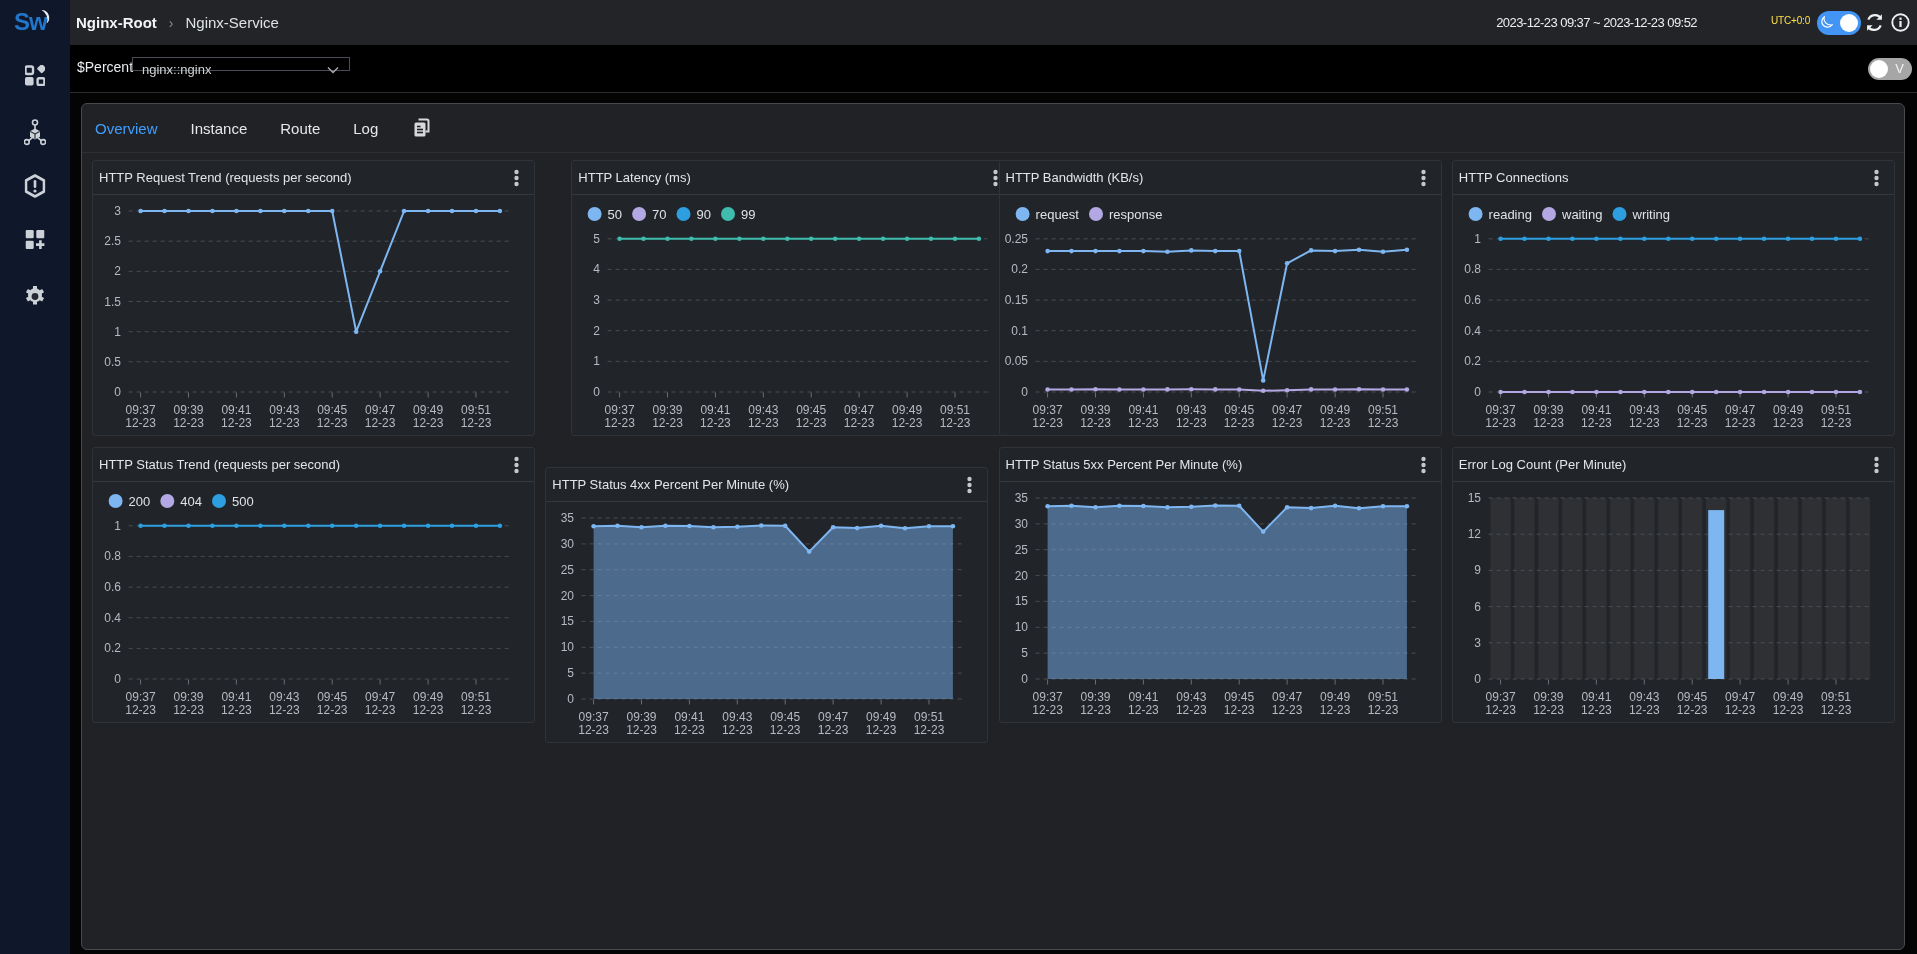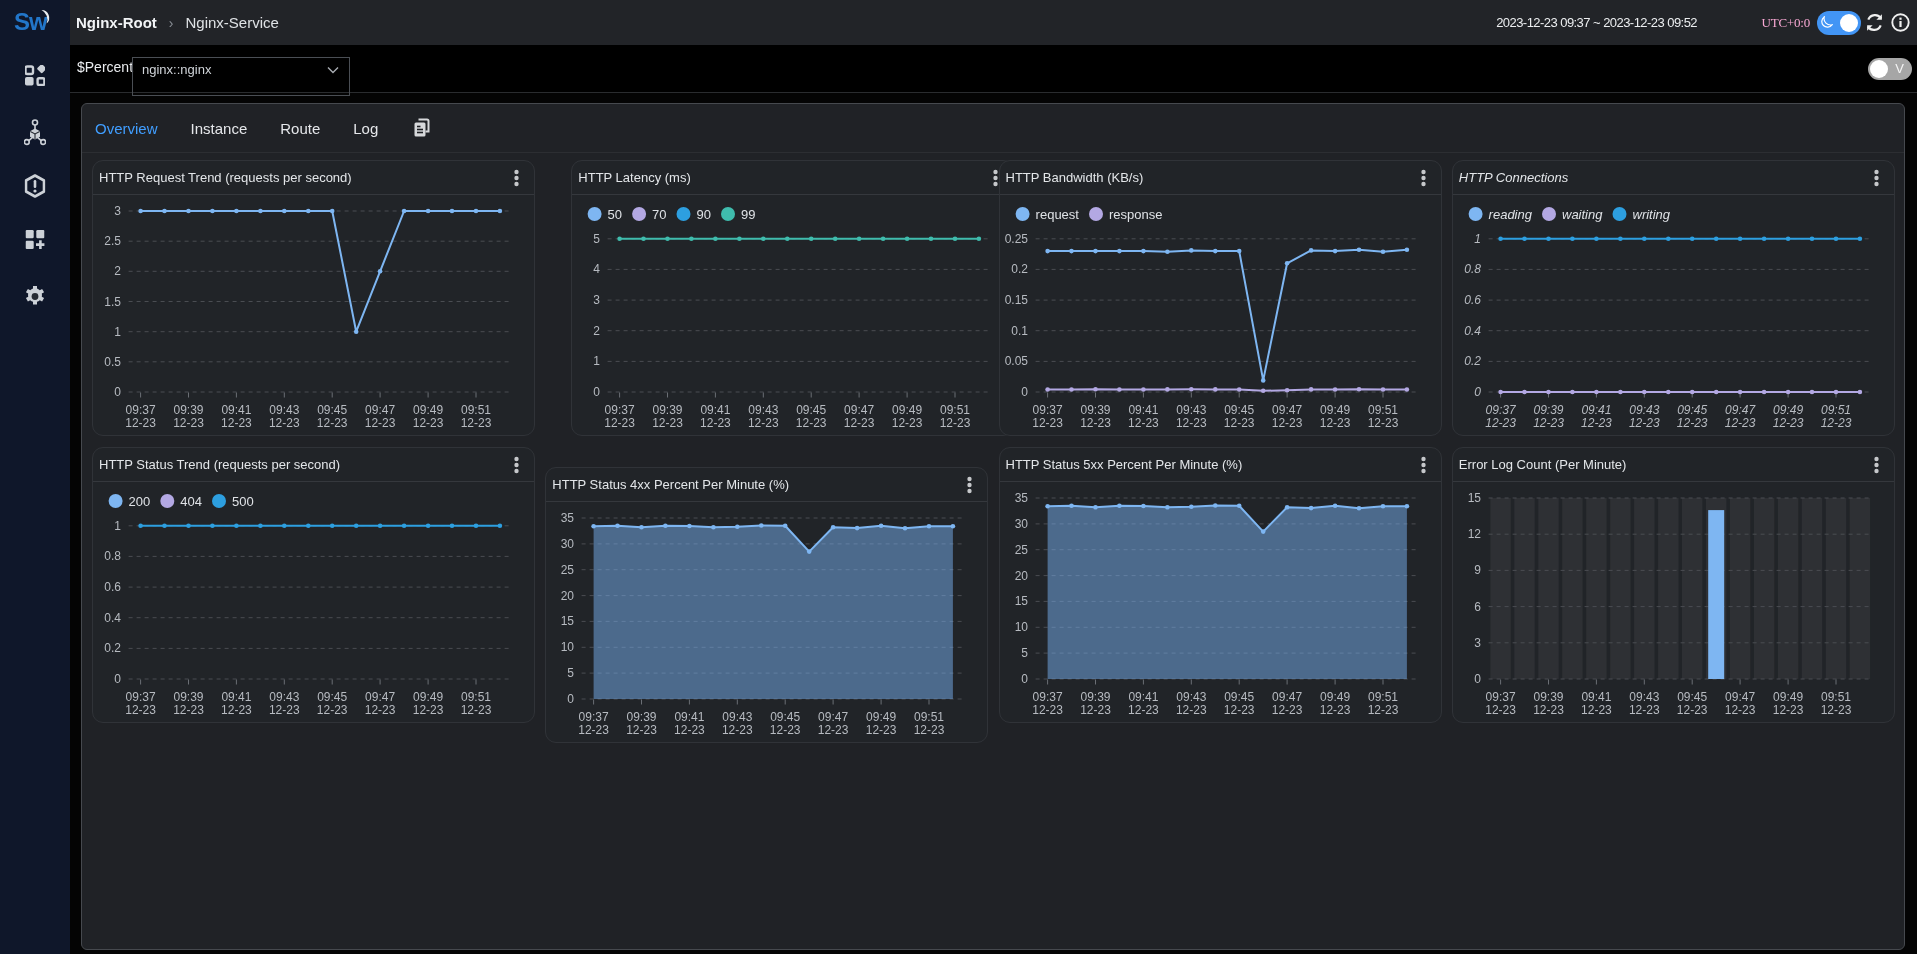--- a/index.html
+++ b/index.html
@@ -5,39 +5,39 @@
 #page { position:relative; width:1917px; height:954px; }
 #sidebar { position:absolute; left:0; top:0; width:70px; height:954px; background:#0f172a; z-index:5; }
 .logo { position:absolute; left:14px; top:8px; width:44px; height:28px; }
 .logotxt { font-size:24px; font-weight:bold; color:#2276C9; letter-spacing:-1px; }
 .sic { position:absolute; left:50%; transform:translateX(-50%); }
 #topbar { position:absolute; left:70px; top:0; width:1847px; height:45px; background:#222428; }
 .crumb { position:absolute; left:6px; top:0; height:45px; line-height:45px; font-size:15px; color:#DFE2E5; }
 .crumb b { color:#F2F4F6; font-weight:bold; }
 .crumb .sep { color:#8A8F96; margin:0 12px; font-size:14px; }
 .dates { position:absolute; right:220px; top:15px; font-size:13px; letter-spacing:-0.55px; color:#ECEEF0; }
-.utc { position:absolute; right:107px; top:15px; font-size:13px; letter-spacing:-0.2px; color:#f9a8d4;font-family:Liberation Serif, serif; }
+.utc { position:absolute; right:107px; top:15px; font-size:10px; letter-spacing:-0.2px; color:#fde047; }
 .sw-toggle { position:absolute; right:56px; top:11px; width:44px; height:24px; border-radius:12px; background:#4295F5; }
 .sw-toggle .knob { position:absolute; right:3px; top:3px; width:18px; height:18px; border-radius:50%; background:#fff; }
 .tbic { position:absolute; right:33px; top:13px; }
 .tbic2 { position:absolute; right:7px; top:13px; }
 #svcrow { position:absolute; left:70px; top:45px; width:1847px; height:48px; background:#000; border-bottom:1px solid #2A2C2F; }
 #svcrow .lbl { position:absolute; left:7px; top:14px; font-size:14px; color:#EAECEF; }
-#svcsel { position:absolute; left:62px; top:12px; width:218px; height:39px; border:1px solid #4A4E54; border-radius:0; background:transparent; }
+#svcsel { position:absolute; left:62px; top:12px; width:218px; height:14px; border:1px solid #4A4E54; border-radius:0; background:transparent; }
 #svcsel .txt { position:absolute; left:9px; top:4px; font-size:13px; color:#D0D4D9; }
 #svcsel svg { position:absolute; right:10px; top:8px; }
 .vtoggle { position:absolute; right:5px; top:13px; width:44px; height:22px; border-radius:11px; background:#A6A6A6; }
 .vtoggle .knob { position:absolute; left:2px; top:2px; width:18px; height:18px; border-radius:50%; background:#fff; }
 .vtoggle .v { position:absolute; right:8px; top:3px; font-size:13px; color:#F4F4F4; }
 #panel { position:absolute; left:81px; top:103px; width:1824px; height:847px; background:#202226; border:1px solid #46494E; border-radius:6px; }
 #tabs { position:absolute; left:0; top:0; width:100%; height:49px; border-bottom:1px solid #2C2E32; font-size:15px; line-height:49px; }
 #tabs span { margin-left:33px; color:#E5E7EA; }
 #tabs span.active { color:#409EFF; }
 #tabs span:first-child { margin-left:13px;text-align:right; }
-.card { position:absolute; width:443px; height:276px; background:#212428; border:1px solid #303338; border-radius:11px; }
+.card { position:absolute; width:443px; height:276px; background:#212428; border:1px solid #303338; border-radius:3px; }
 .chdr { position:relative; height:34px; line-height:34px; border-bottom:1px solid #35383D; font-size:13px; color:#E3E6E9; padding-left:6px; }
 .chdr .dots { position:absolute; right:15px; top:7px; }
 .chart { display:block; }
 </style></head>
 <body>
 <div id="page">
 <div id="topbar">
  <div class="crumb"><b>Nginx-Root</b><span class="sep">›</span>Nginx-Service</div>
 
 <span class="dates">2023-12-23 09:37 ~ 2023-12-23 09:52</span>
@@ -294,21 +294,21 @@
         <circle cx="239.2" cy="56.1" r="2.3" fill="#7EB6F2"></circle>
         <circle cx="263.2" cy="185.4" r="2.3" fill="#7EB6F2"></circle>
         <circle cx="287.1" cy="68.3" r="2.3" fill="#7EB6F2"></circle>
         <circle cx="311.1" cy="55.4" r="2.3" fill="#7EB6F2"></circle>
         <circle cx="335.1" cy="56.1" r="2.3" fill="#7EB6F2"></circle>
         <circle cx="359.0" cy="54.8" r="2.3" fill="#7EB6F2"></circle>
         <circle cx="383.0" cy="56.7" r="2.3" fill="#7EB6F2"></circle>
         <circle cx="406.9" cy="54.8" r="2.3" fill="#7EB6F2"></circle>
       </svg>
     </div>
-    <div class="card" style="left:1451.8px;top:160px;font-style:italic;">
+    <div class="card" style="left:1451.8px;top:160px;">
       <div class="chdr"><span>HTTP Connections</span><svg class="dots" width="5" height="20" viewBox="0 0 5 20">
           <circle cx="2.5" cy="4" r="2.2" fill="#C6C8CB"></circle>
           <circle cx="2.5" cy="10" r="2.2" fill="#C6C8CB"></circle>
           <circle cx="2.5" cy="16" r="2.2" fill="#C6C8CB"></circle>
         </svg></div>
       <svg class="chart" width="441" height="241" viewBox="0 0 441 241" font-family="Liberation Sans, sans-serif">
         <line x1="35.6" y1="197.0" x2="418.9" y2="197.0" stroke="#4A4D52" stroke-width="1" stroke-dasharray="4 4"></line>
         <text x="28" y="201.0" text-anchor="end" font-size="12" fill="#B7BBC1">0</text>
         <line x1="35.6" y1="166.4" x2="418.9" y2="166.4" stroke="#4A4D52" stroke-width="1" stroke-dasharray="4 4"></line>
         <text x="28" y="170.4" text-anchor="end" font-size="12" fill="#B7BBC1">0.2</text>

